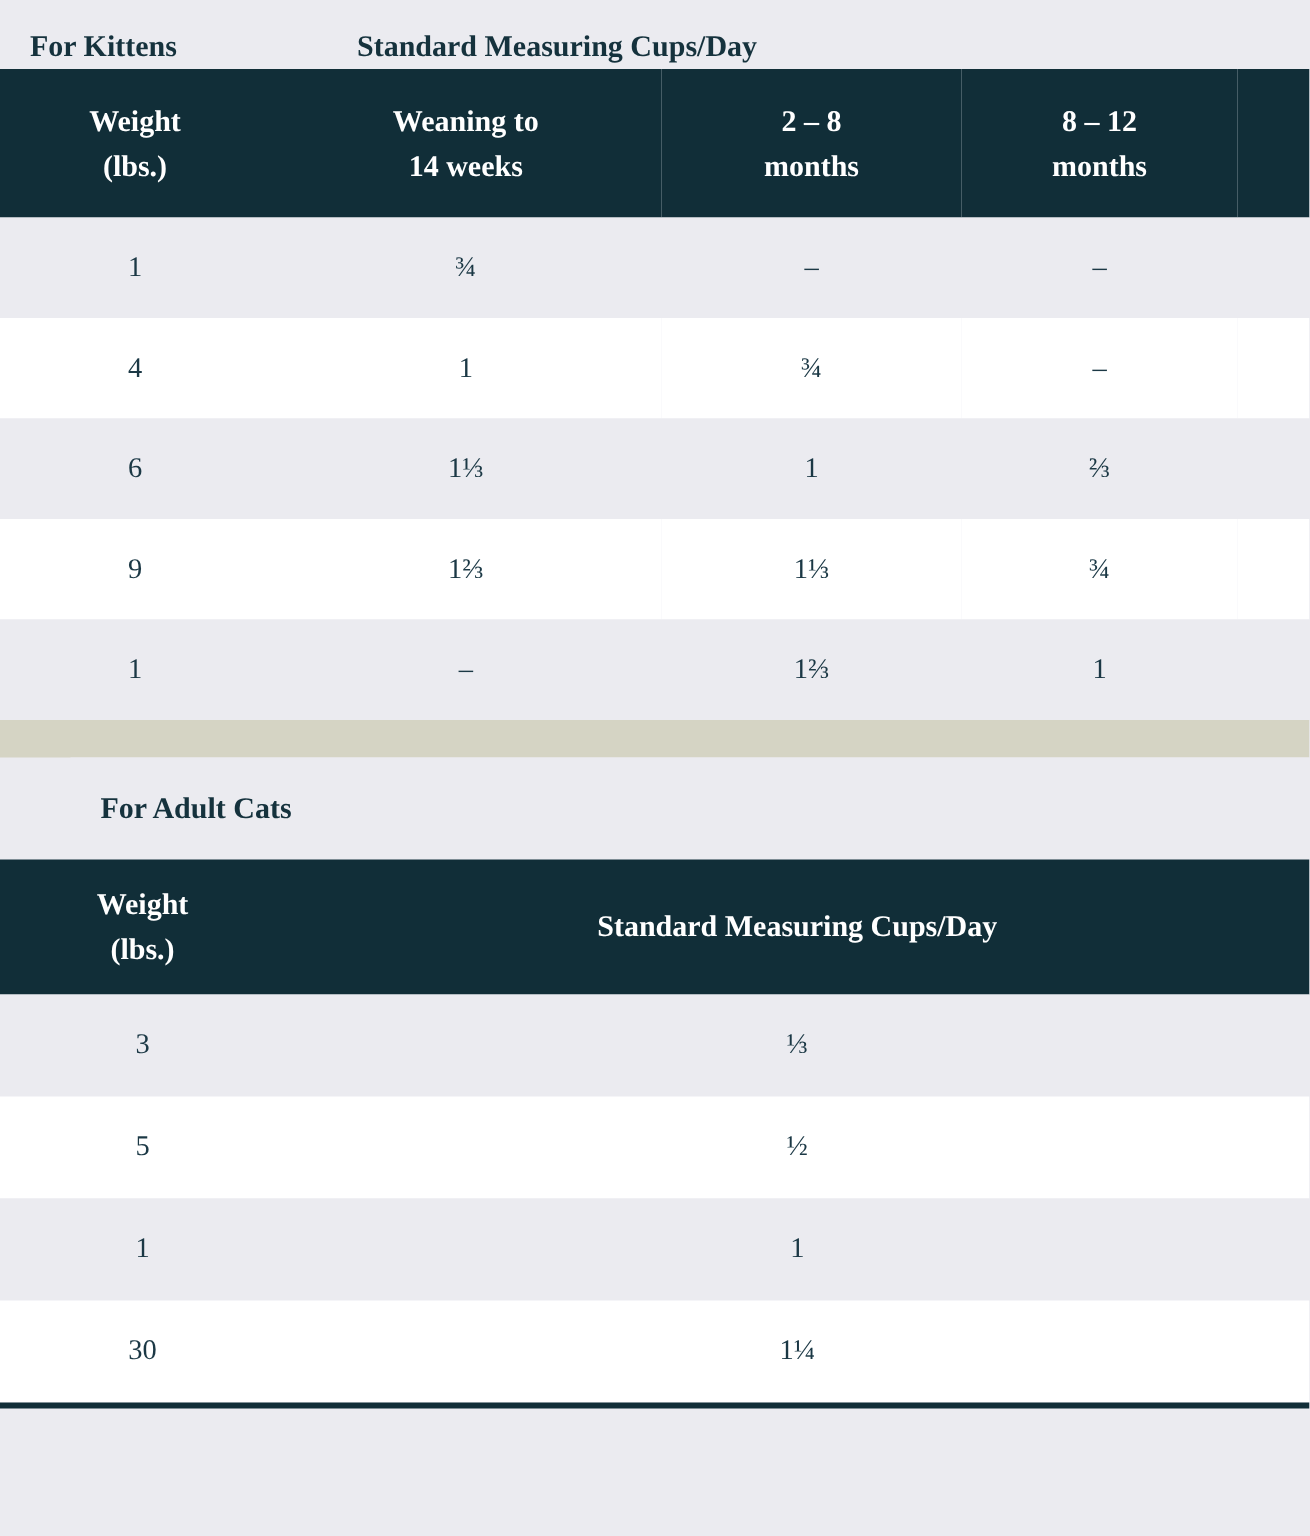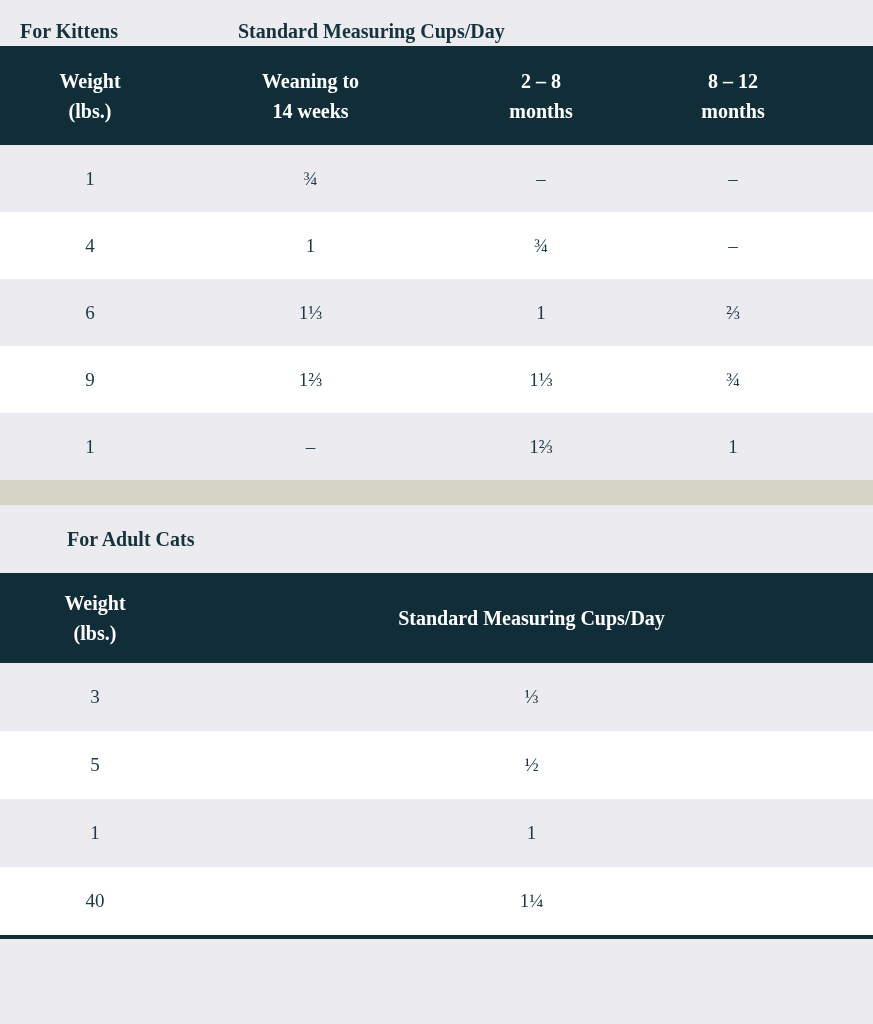--- a/index.html
+++ b/index.html
@@ -166,21 +166,21 @@
         </tr>
         <tr>
           <td>5</td>
           <td>½</td>
         </tr>
         <tr>
           <td>1</td>
           <td>1</td>
         </tr>
         <tr>
-          <td>40</td>
+          <td>30</td>
           <td>1¼</td>
         </tr>
       </tbody>
   </table>
 
   <div class="bottom-strip"></div>
 
 </div>
 
 </body></html>

